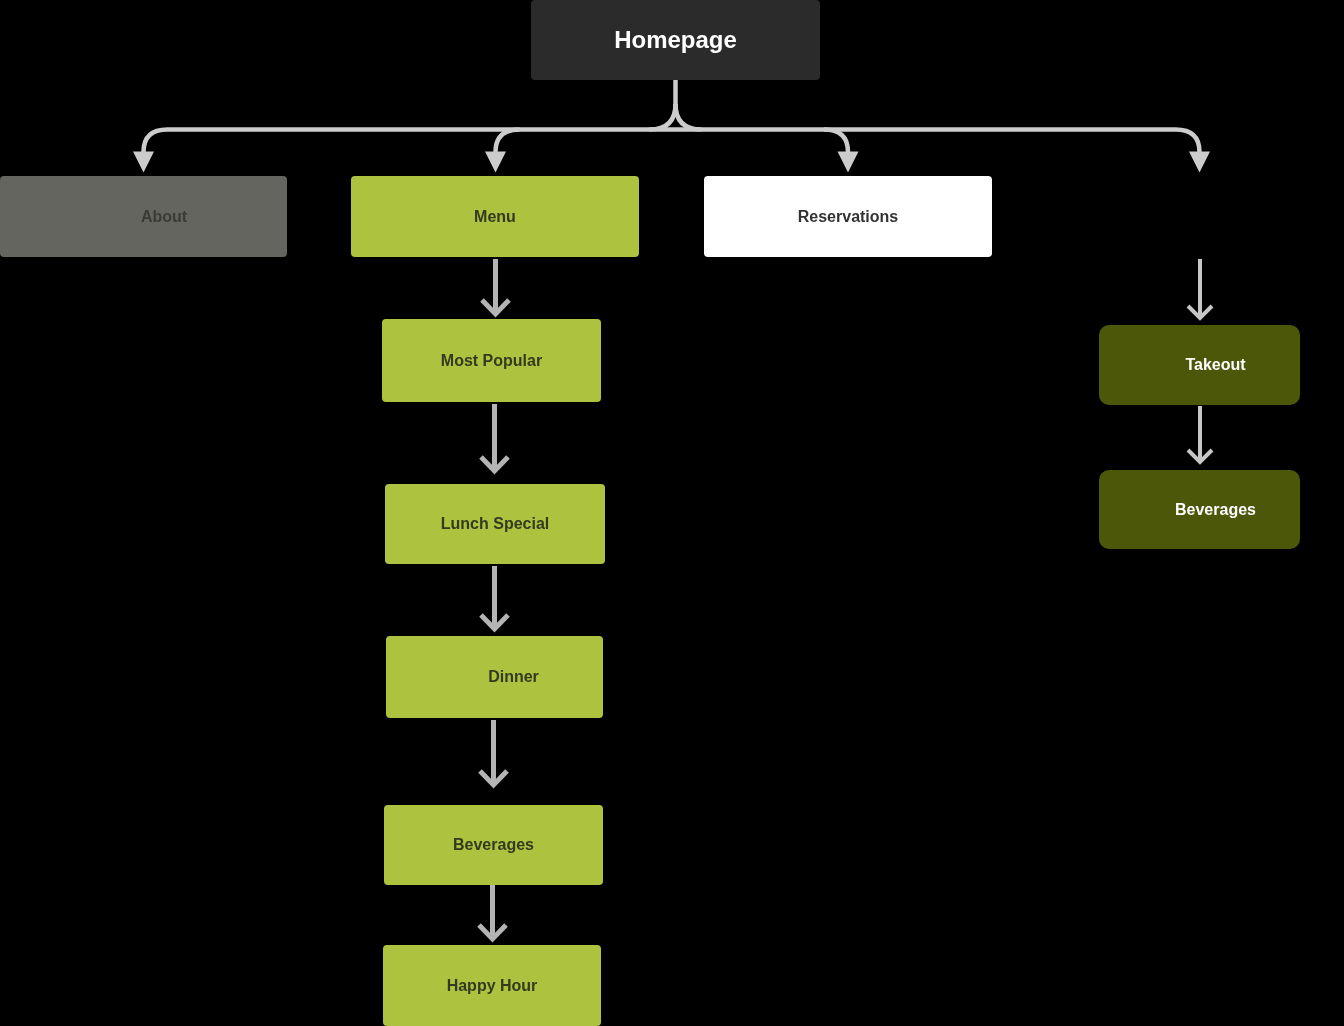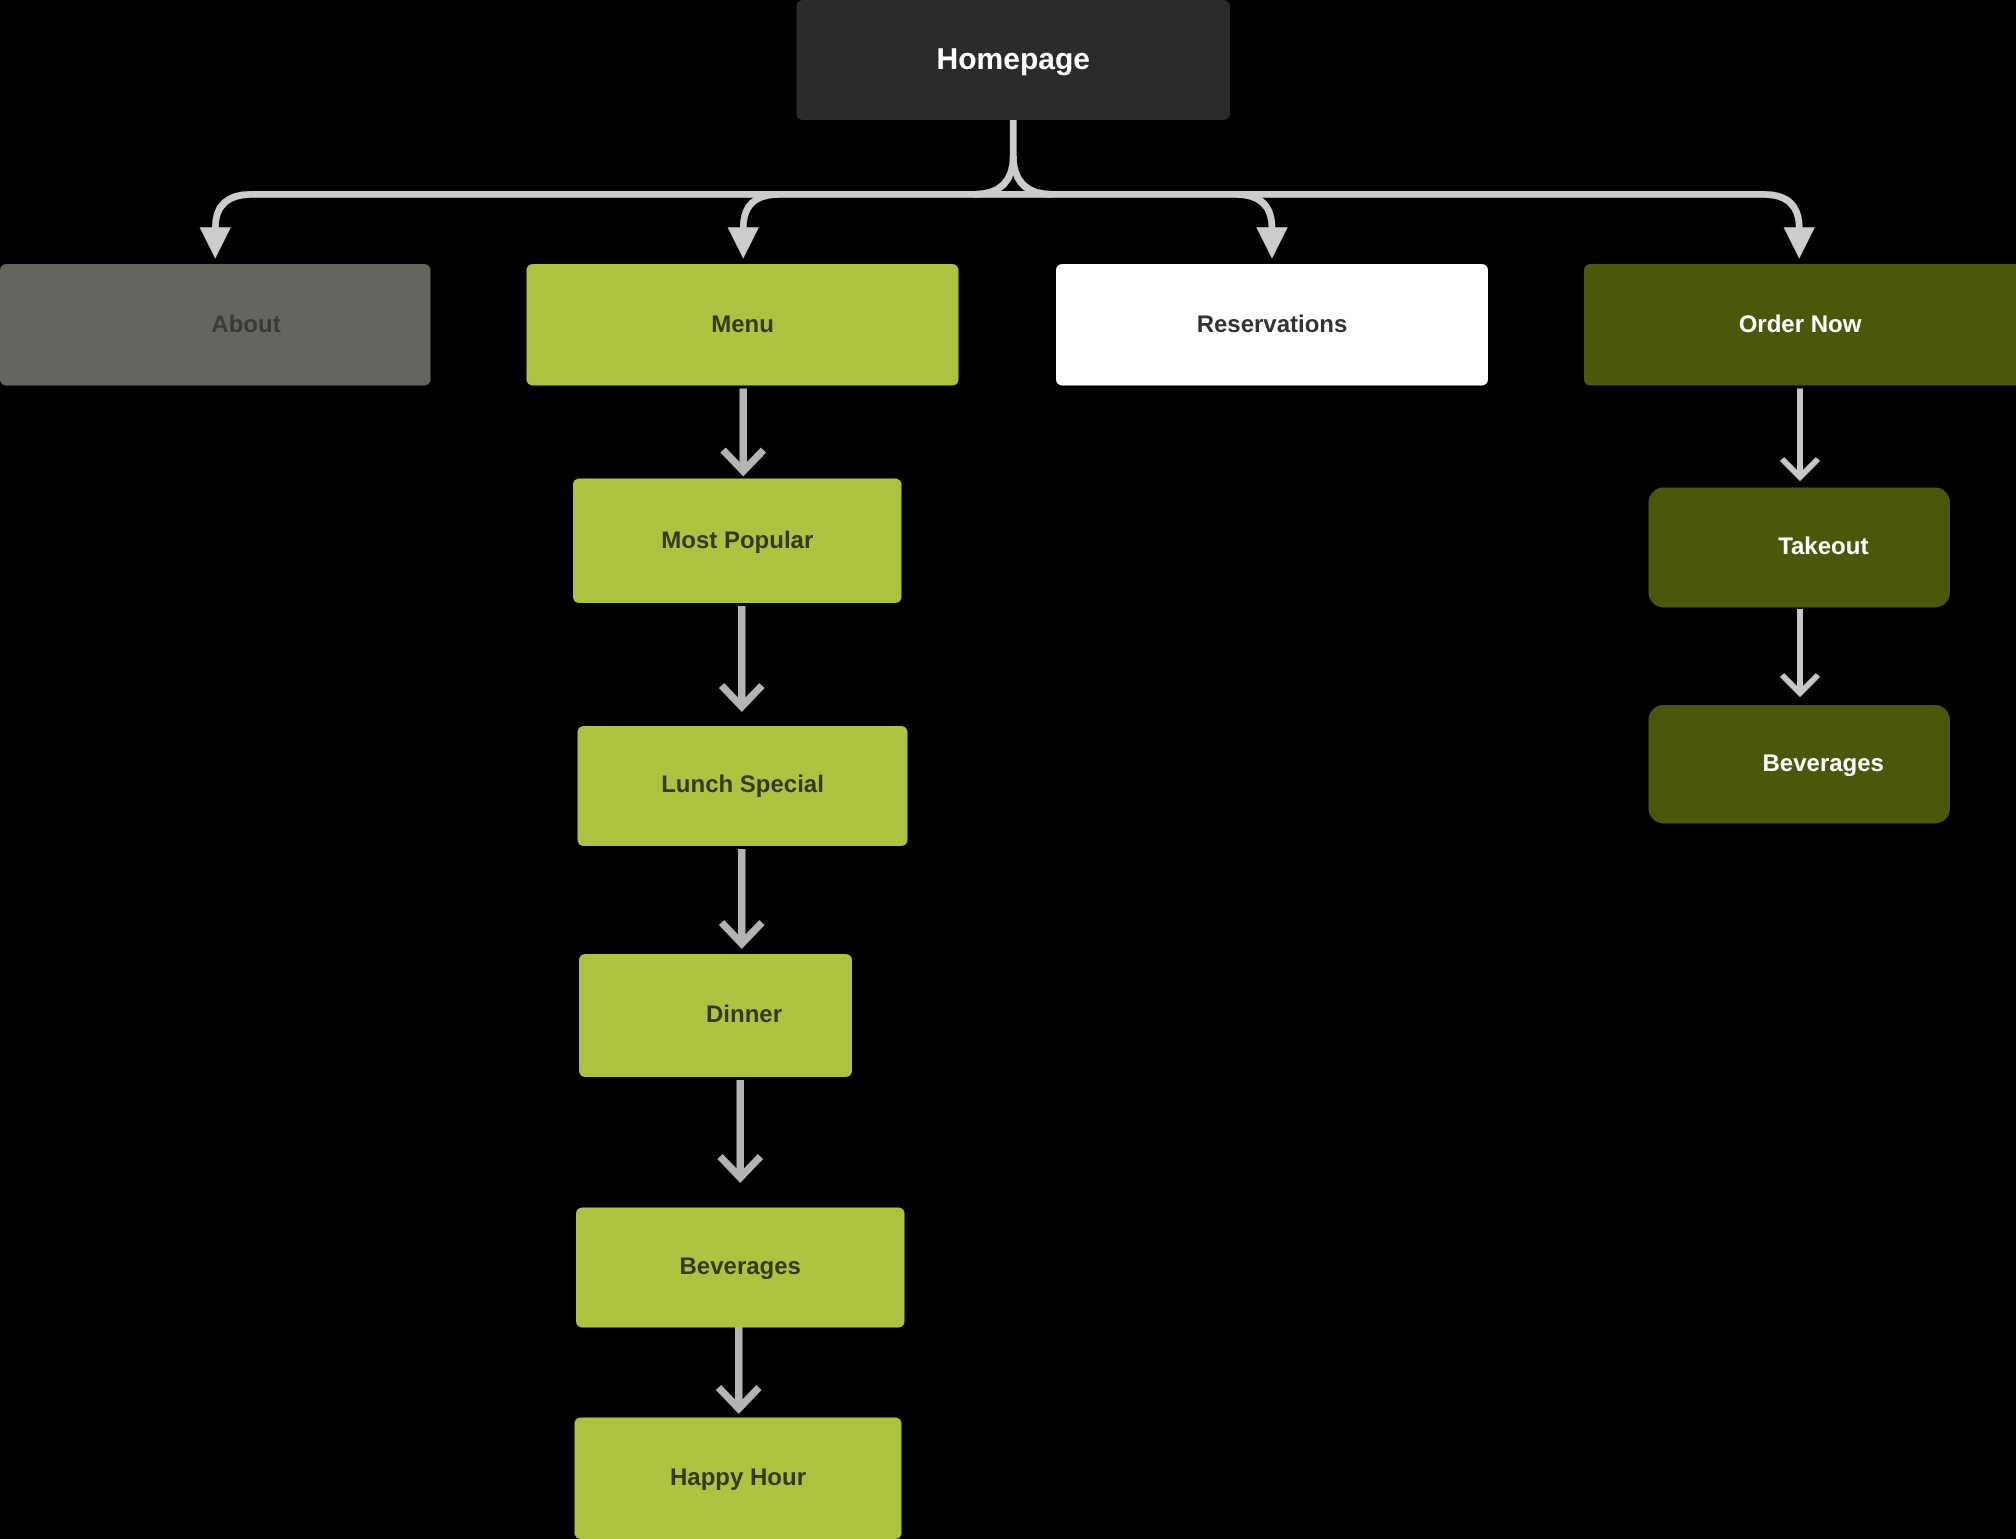--- a/index.html
+++ b/index.html
@@ -23,21 +23,21 @@
     align-items: center;
     justify-content: center;
     text-align: center;
     font-weight: 700;
     font-size: 16px;
     border-radius: 4px;
     box-sizing: border-box;
     cursor: default;
   }
   .node span { display: block; }
-  .n-dark  { background: #2b2b2b; color: #ffffff; font-size: 20px; }
+  .n-dark  { background: #2b2b2b; color: #ffffff; font-size: 24px; }
   .n-gray  { background: #65655f; color: #3a3a38; }
   .n-green { background: #adc33f; color: #333a1e; }
   .n-white { background: #ffffff; color: #333333; }
   .n-olive { background: #4c570a; color: #ffffff; }
   .n-olive-sm { background: #4c570a; color: #ffffff; border-radius: 10px; padding-left: 32px; }
 </style>
 </head>
 <body>
 
 <div class="stage">
@@ -82,33 +82,30 @@
   </div>
 
   <div class="node n-green" style="left:351px; top:176px; width:288px; height:81px;">
     <span>Menu</span>
   </div>
 
   <div class="node n-white" style="left:704px; top:176px; width:288px; height:81px;">
     <span>Reservations</span>
   </div>
 
-  <div class="node n-olive" style="left:1056px; top:176px; width:288px; height:81px; border-radius:4px 0 0 4px;">
-    <span>Order Now</span>
-  </div>
 
   <div class="node n-green" style="left:382px; top:319px; width:219px; height:83px;">
     <span>Most Popular</span>
   </div>
 
   <div class="node n-green" style="left:385px; top:484px; width:220px; height:80px;">
     <span>Lunch Special</span>
   </div>
 
-  <div class="node n-green" style="left:386px; top:636px; width:182px; height:82px;padding-left:38px;">
+  <div class="node n-green" style="left:386px; top:636px; width:217px; height:82px;padding-left:38px;">
     <span>Dinner</span>
   </div>
 
   <div class="node n-green" style="left:384px; top:793px; width:219px; height:80px;margin-top:12px;">
     <span>Beverages</span>
   </div>
 
   <div class="node n-green" style="left:383px; top:945px; width:218px; height:81px;align-items:center;">
     <span>Happy Hour</span>
   </div>

